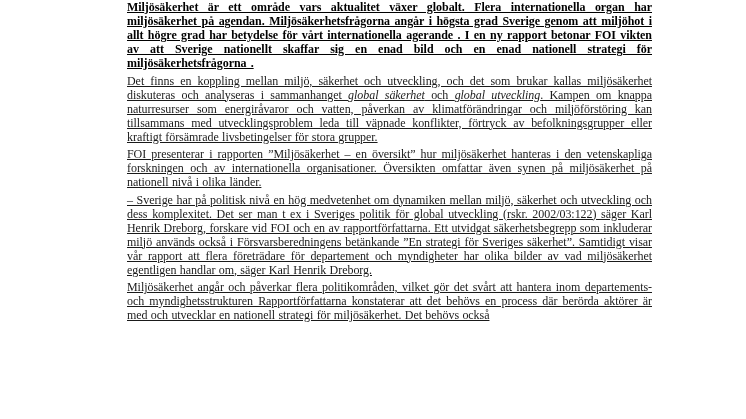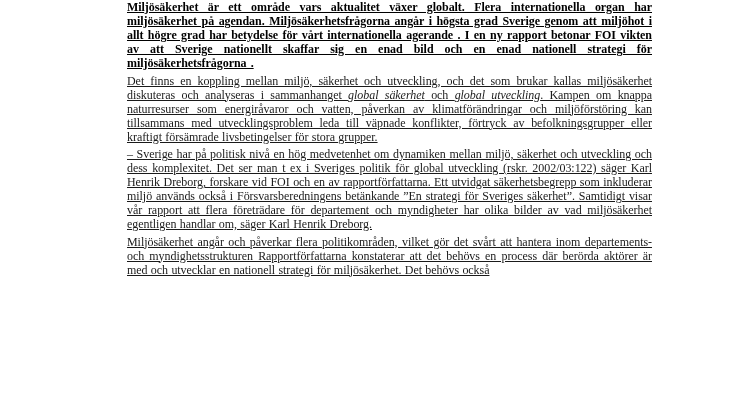--- a/index.html
+++ b/index.html
@@ -41,16 +41,17 @@
     margin-top: 11px;
   }
 </style>
 </head>
 <body>
 
 <div class="page">
   <div class="textblock">
       <p class="para bold"><span class="run">Miljösäkerhet är ett område vars aktualitet växer globalt. Flera internationella organ har miljösäkerhet på agendan.  Miljösäkerhetsfrågorna angår i högsta grad Sverige genom att miljöhot i allt högre grad har betydelse för vårt internationella agerande . I en ny rapport betonar FOI vikten av att Sverige nationellt skaffar sig en enad bild och en enad nationell strategi för miljösäkerhetsfrågorna .</span></p>
       <p class="para"><span class="run">Det finns en koppling mellan miljö, säkerhet och utveckling, och det som brukar kallas miljösäkerhet diskuteras och analyseras i sammanhanget </span><span class="run-italic">global säkerhet</span><span class="run"> och </span><span class="run-italic">global utveckling</span><span class="run">. Kampen om knappa naturresurser som energiråvaror och vatten, påverkan av klimatförändringar och miljöförstöring kan tillsammans med utvecklingsproblem leda till väpnade konflikter, förtryck av befolkningsgrupper eller kraftigt försämrade livsbetingelser för stora grupper.</span></p>
+      <p class="para"><span class="run">FOI presenterar i rapporten ”Miljösäkerhet – en översikt” hur miljösäkerhet hanteras i den vetenskapliga forskningen och av internationella organisationer. Översikten omfattar även synen på miljösäkerhet på nationell nivå i olika länder.</span></p>
       <p class="para"><span class="run">– Sverige har på politisk nivå en hög medvetenhet om dynamiken mellan miljö, säkerhet och utveckling och dess komplexitet. Det ser man t ex i Sveriges politik för global utveckling (rskr. 2002/03:122) säger Karl Henrik Dreborg, forskare vid FOI och en av rapportförfattarna. Ett utvidgat säkerhetsbegrepp som inkluderar miljö används också i Försvarsberedningens betänkande ”En strategi för Sveriges säkerhet”. Samtidigt visar vår rapport att flera företrädare för departement och myndigheter har olika bilder av vad miljösäkerhet egentligen handlar om, säger Karl Henrik Dreborg.</span></p>
       <p class="para"><span class="run">Miljösäkerhet angår och påverkar flera politikområden, vilket gör det svårt att hantera inom departements- och myndighetsstrukturen Rapportförfattarna konstaterar att det behövs en process där berörda aktörer är med och utvecklar en nationell strategi för miljösäkerhet. Det behövs också</span></p>
     </div>
 </div>
 
 </body></html>

